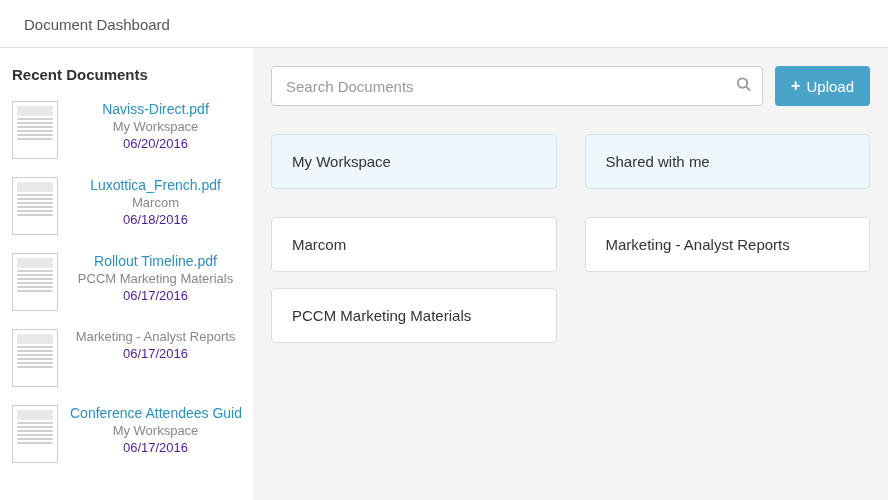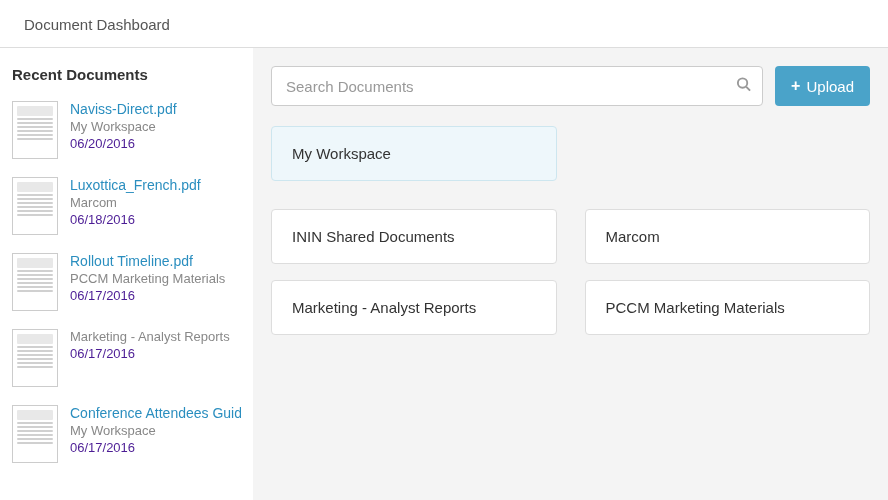--- a/index.html
+++ b/index.html
@@ -7,26 +7,26 @@
     .header { padding: 16px 24px 14px; border-bottom: 1px solid #ddd; }
     .header-title { font-size: 15px; color: #555; font-weight: 400; }
     .layout { display: flex; height: calc(500px - 48px); }
     .sidebar { width: 253px; padding: 18px 12px; overflow: hidden; }
     .sidebar-title { font-size: 15px; font-weight: 700; color: #333; margin-bottom: 18px; }
     .doc-item { display: flex; gap: 12px; margin-bottom: 18px; }
     .thumb { width: 46px; height: 58px; border: 1px solid #ccc; background: #fff; position: relative; flex-shrink: 0; padding: 4px; }
     .thumb-inner { position:absolute; inset:4px; display:flex; flex-direction:column; gap:2px; }
     .tline { height:2px; background:#d0d0d0; border-radius:1px; }
     .tblock { height:10px; background:#e8e8e8; border-radius:1px; }
-    .doc-meta { flex: 1; min-width: 0; }
+    .doc-meta { flex: 1; min-width: 0; text-align: center; }
     .doc-title { color: #2a8ebf; font-size: 14px; margin-bottom: 2px; white-space: nowrap; overflow: hidden; text-overflow: clip; cursor: pointer; }
     .doc-workspace { color: #888; font-size: 13px; margin-bottom: 2px; white-space: nowrap; overflow: hidden; }
     .doc-date { color: #4c1d95; font-size: 13px; }
     .main { flex: 1; background: #f4f4f4; padding: 18px 18px; overflow: hidden; }
-    .search-row { display: flex; gap: 12px; margin-bottom: 20px; border-radius: 14px; }
+    .search-row { display: flex; gap: 12px; margin-bottom: 28px; border-radius: 14px; }
     .search-wrap { flex: 1; position: relative; }
     .search-input { width: 100%; height: 40px; border: 1px solid #ccc; border-radius: 4px; padding: 0 40px 0 14px; font-size: 15px; color: #555; background: #fff; outline: none; }
     .search-input::placeholder { color: #999; }
     .search-icon { position: absolute; right: 12px; top: 50%; transform: translateY(-50%); color: #999; pointer-events: none; }
     .upload-btn { background: #4aa3c9; color: #fff; border: none; border-radius: 4px; padding: 0 16px; height: 40px; font-size: 15px; display: flex; align-items: center; gap: 6px; cursor: pointer; }
     .folder-group { display: grid; grid-template-columns: 1fr 1fr; gap: 16px 28px; margin-bottom: 28px; }
     .folder { background: #fff; border: 1px solid #ddd; border-radius: 4px; padding: 18px 20px; font-size: 15px; color: #333; cursor: pointer; }
     .folder.highlight { background: #eef7fb; border-color: #cde6ef; }
     .plus-icon { font-weight: 700; font-size: 16px; line-height: 1; }
   </style>
@@ -146,22 +146,22 @@
         </span>
       </div>
       <button class="upload-btn">
         <span class="plus-icon">+</span>
         <span>Upload</span>
       </button>
     </div>
 
     <div class="folder-group" id="top-folders">
         <div class="folder highlight">My Workspace</div>
+        <div class="folder highlight">Shared with me</div>
       </div>
     <div class="folder-group" id="folders">
-        <div class="folder">ININ Shared Documents</div>
         <div class="folder">Marcom</div>
         <div class="folder">Marketing - Analyst Reports</div>
         <div class="folder">PCCM Marketing Materials</div>
       </div>
   </main>
 
 </div>
 
 </body></html>

